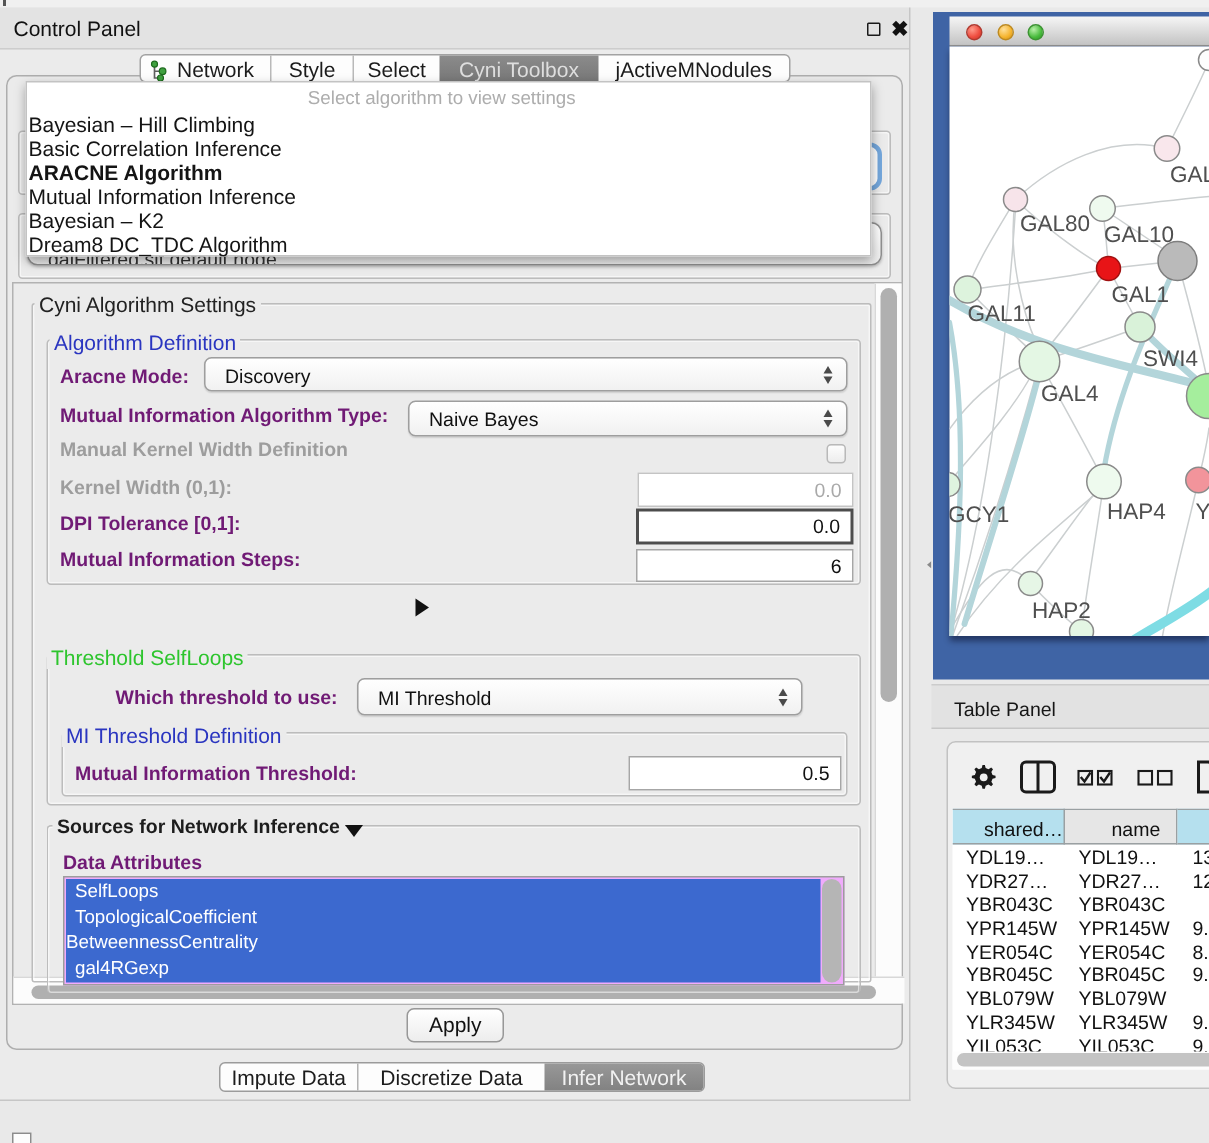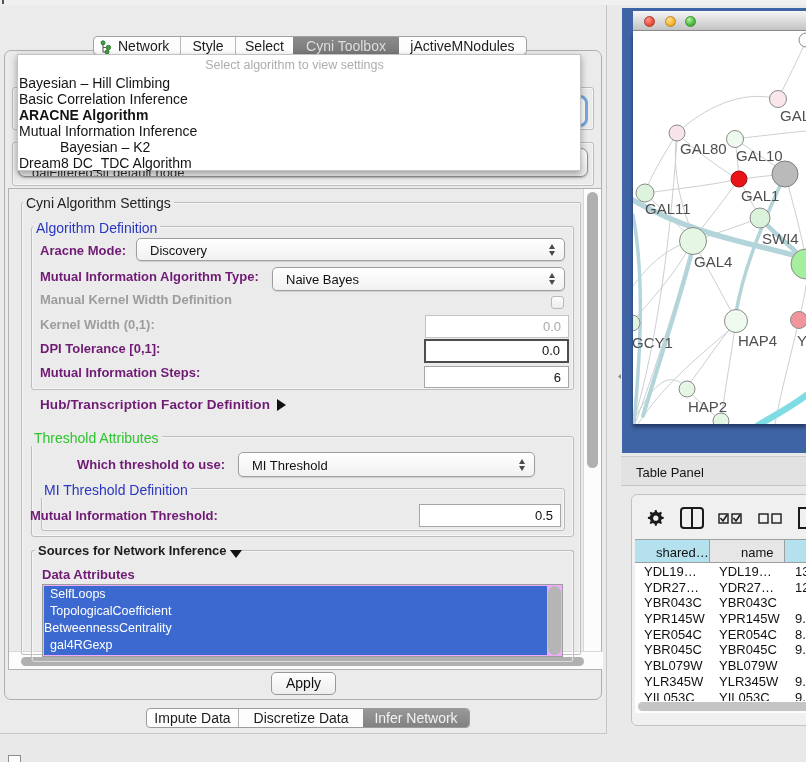--- a/index.html
+++ b/index.html
@@ -25,20 +25,25 @@
 </style>
 </head>
 <body>
 <div id="stage">
 
   <div class="abs" style="left:0;top:0;width:806px;height:5px;background:#f0f0f0;"></div>
   <div class="abs" style="left:2px;top:0;width:2px;height:4px;background:#555;"></div>
 
   <div class="abs" id="leftwin" style="left:0;top:5px;width:607px;height:729px;background:#ebebeb;border-right:1px solid #c6c6c6;border-bottom:1px solid #c6c6c6;">
 
+    <div class="abs" style="left:0;top:0;width:606px;height:28px;background:#e3e3e3;border-bottom:1px solid #cdcdcd;">
+      <div class="abs" style="left:9px;top:6px;font-size:14px;color:#111;">Control Panel</div>
+      <div class="abs" style="left:578px;top:10px;width:9px;height:9px;border:1.6px solid #1a1a1a;border-radius:1px;"></div>
+      <div class="abs" style="left:594px;top:6px;font-size:14px;font-weight:bold;color:#111;">✖</div>
+    </div>
 
     <div class="abs" style="left:4px;top:45px;width:598px;height:650px;border:1px solid #aeaeae;border-radius:7px;background:#ebebeb;"></div>
 
     <div class="grp" style="left:12px;top:82px;width:582px;height:43px;"></div>
     <div class="abs" style="left:18px;top:90px;width:570px;height:32px;background:#fff;border:3px solid #74a7dc;border-radius:8px;"></div>
     <div class="grp" style="left:12px;top:137px;width:582px;height:44px;"></div>
     <div class="abs" style="left:18px;top:143px;width:570px;height:29px;background:linear-gradient(#ffffff,#ededed);border:1px solid #8f8f8f;border-radius:7px;box-shadow:0 1px 2px rgba(0,0,0,0.25);overflow:hidden;">
         <span style="position:absolute;left:13px;top:16px;font-size:13px;color:#333;">galFiltered.sif default node</span>
       </div>
 
@@ -89,35 +94,34 @@
 
     <div class="glbl" style="left:40px;top:312px;">Kernel Width (0,1):</div>
     <div class="field" style="left:425px;top:310px;width:144px;height:23px;border-color:#c4c4c4;color:#a9a9a9;">0.0</div>
 
     <div class="lbl" style="left:40px;top:336px;">DPI Tolerance [0,1]:</div>
     <div class="field" style="left:424px;top:334px;width:145px;height:24px;border:2px solid #4d4d4d;padding-top:2px;">0.0</div>
 
     <div class="lbl" style="left:40px;top:360px;">Mutual Information Steps:</div>
     <div class="field" style="left:424px;top:361px;width:145px;height:22px;">6</div>
 
-    <div class="lbl" style="left:40px;top:392px;font-size:13.5px;letter-spacing:0.1px;">Hub/Transcription Factor Definition</div>
     <div class="abs" style="left:277px;top:394px;width:0;height:0;border-top:6px solid transparent;border-bottom:6px solid transparent;border-left:9px solid #111;"></div>
 
     <div class="grp" style="left:31px;top:431px;width:543px;height:101px;"></div>
-    <div class="gcap" style="left:31px;top:425px;color:#2dc52d;">Threshold Attributes</div>
+    <div class="gcap" style="left:31px;top:425px;color:#2dc52d;">Threshold SelfLoops</div>
 
     <div class="lbl" style="left:77px;top:452px;">Which threshold to use:</div>
     <div class="combo" style="left:238px;top:447px;width:297px;height:25px;">
         <span class="ct" style="top:5px;">MI Threshold</span>
         <span class="carr"></span>
       </div>
 
     <div class="grp" style="left:41px;top:483px;width:524px;height:43px;"></div>
     <div class="gcap" style="left:41px;top:477px;color:#2a35c0;">MI Threshold Definition</div>
-    <div class="lbl" style="left:30px;top:503px;">Mutual Information Threshold:</div>
+    <div class="lbl" style="left:50px;top:503px;">Mutual Information Threshold:</div>
     <div class="field" style="left:419px;top:499px;width:142px;height:23px;">0.5</div>
 
     <div class="grp" style="left:31px;top:545px;width:543px;height:112px;border-bottom:none;"></div>
     <div class="gcap" style="left:35px;top:539px;color:#1d1d1d;font-weight:bold;font-size:13px;top:538px;">Sources for Network Inference</div>
     <div class="abs" style="left:230px;top:545px;width:0;height:0;border-left:6.5px solid transparent;border-right:6.5px solid transparent;border-top:8px solid #111;"></div>
 
     <div class="lbl" style="left:42px;top:562px;">Data Attributes</div>
     <div class="abs" style="left:42px;top:579px;width:521px;height:73px;background:#f0abfc;border:1px solid #9d9d9d;">
       <div class="abs" style="left:1px;top:1px;width:503px;height:69px;background:#3c69cf;color:#fff;font-size:12.5px;">
         <div style="padding:1px 0 0 6px;height:17px;">SelfLoops</div>
@@ -136,21 +140,21 @@
       <div class="abs" style="left:216px;top:0;width:106px;height:18px;background:linear-gradient(#989898,#828282);color:#f2f2f2;text-align:center;padding-top:1px;border-radius:0 3px 3px 0;">Infer Network</div>
     </div>
   </div>
 
   <div class="abs" style="left:17px;top:54px;width:564px;height:117px;background:#fff;border:1px solid #c3c3c3;box-shadow:0 3px 7px rgba(0,0,0,0.35);font-size:14px;color:#141414;line-height:16px;">
     <div style="height:20px;text-align:center;color:#adadad;padding-top:4px;font-size:12.5px;line-height:13px;padding-right:9px;">Select algorithm to view settings</div>
     <div style="height:16px;padding-left:1px;">Bayesian – Hill Climbing</div>
     <div style="height:16px;padding-left:1px;">Basic Correlation Inference</div>
     <div style="height:16px;padding-left:1px;font-weight:bold;">ARACNE Algorithm</div>
     <div style="height:16px;padding-left:1px;">Mutual Information Inference</div>
-    <div style="height:16px;padding-left:1px;margin-left:41px;">Bayesian – K2</div>
+    <div style="height:16px;padding-left:1px;">Bayesian – K2</div>
     <div style="height:16px;padding-left:1px;">Dream8 DC_TDC Algorithm</div>
   </div>
 
   <div class="abs" style="left:618px;top:374px;width:3px;height:5px;background:#8a8a8a;clip-path:polygon(0 50%,100% 0,100% 100%);"></div>
 
   <div class="abs" style="left:622px;top:8px;width:184px;height:445px;background:#3f64a5;">
 
     <div class="abs" style="left:11px;top:3px;width:173px;height:20px;background:linear-gradient(#f6f6f6,#c3c3c3);border-bottom:1px solid #8e8e8e;">
       <div class="abs" style="left:11px;top:5px;width:11px;height:11px;border-radius:50%;background:radial-gradient(circle at 35% 30%,#ff9a8a,#ee4b3e 60%,#c33a2c);border:0.5px solid #b03a30;"></div>
       <div class="abs" style="left:31.5px;top:5px;width:11px;height:11px;border-radius:50%;background:radial-gradient(circle at 35% 30%,#ffe09a,#f5b32c 60%,#c98d1c);border:0.5px solid #bd8a22;"></div>

